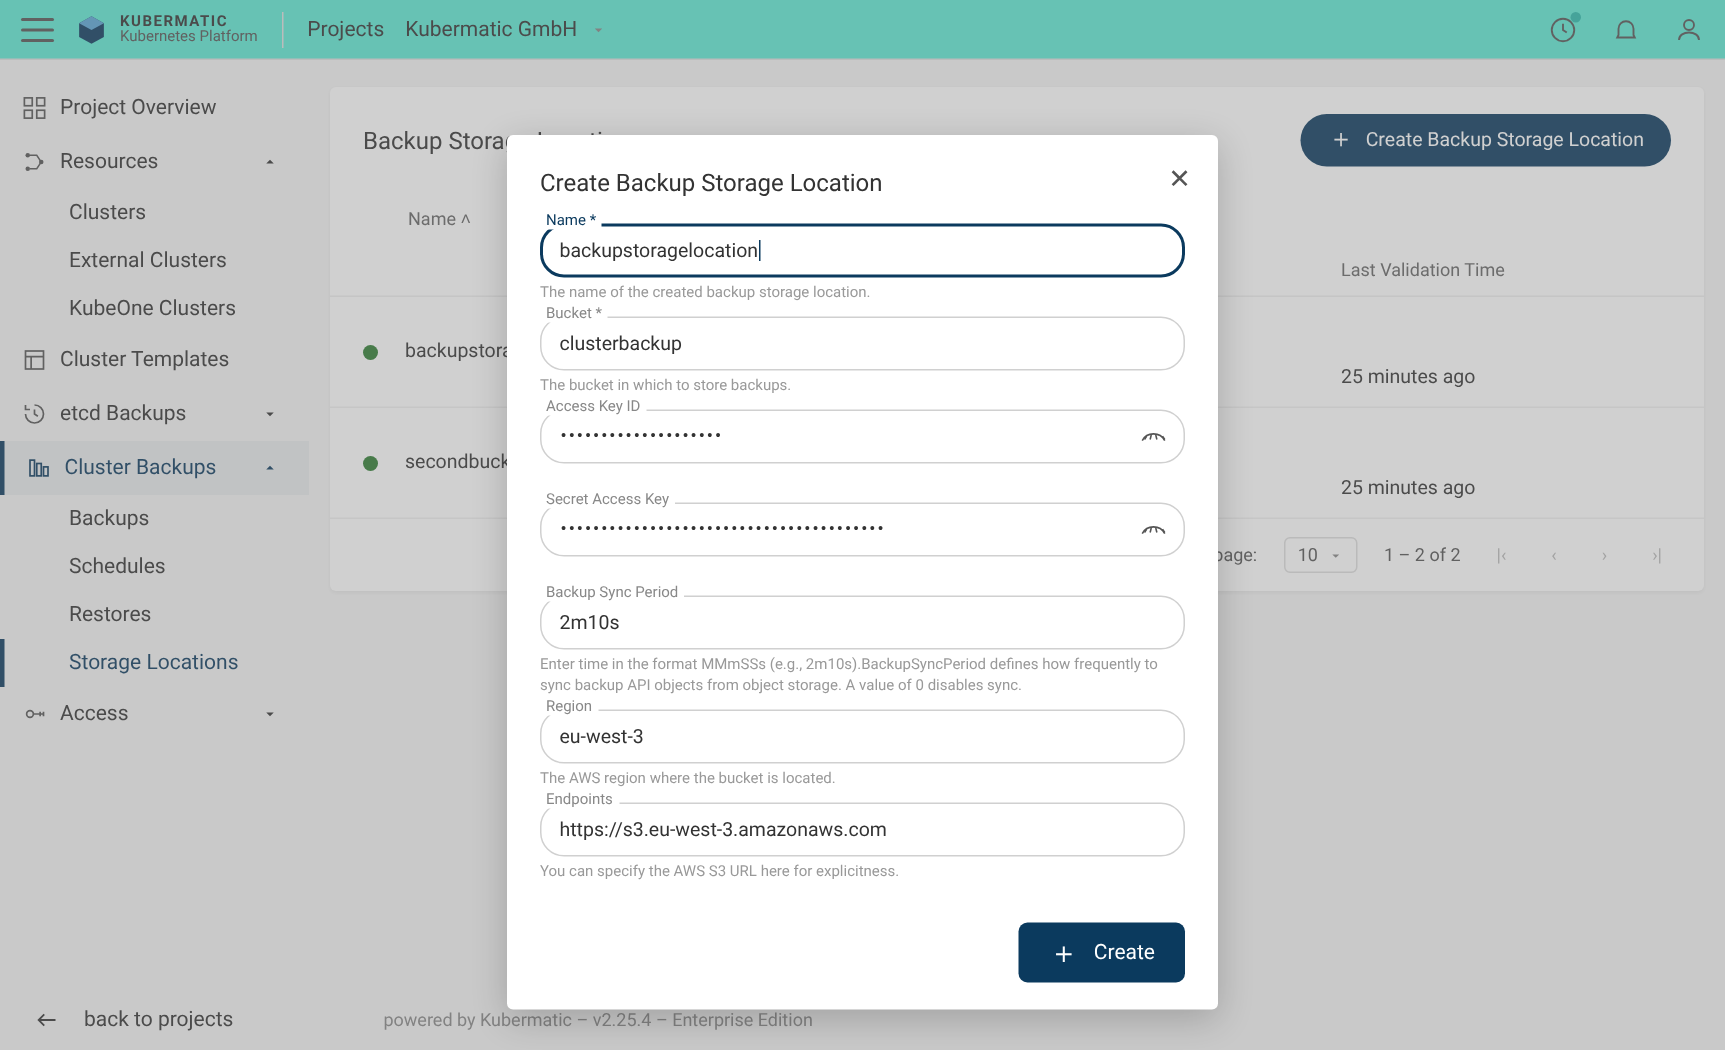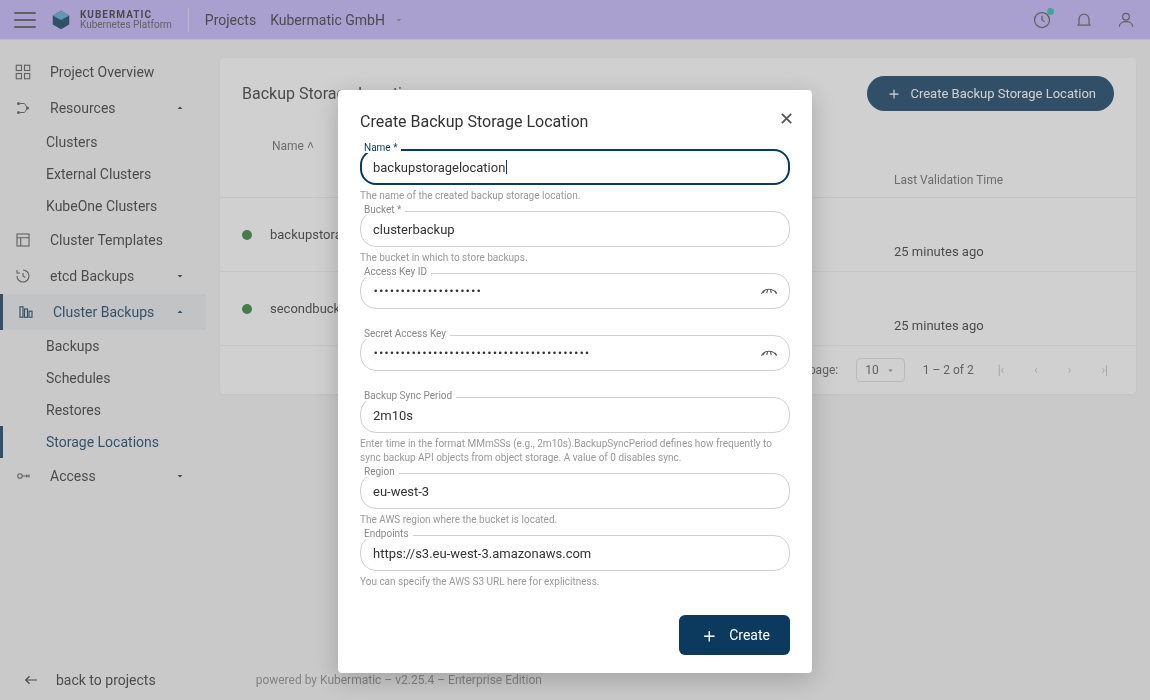--- a/index.html
+++ b/index.html
@@ -1,36 +1,36 @@
 <!DOCTYPE html>
 <html><head>
 <meta charset="utf-8">
 <style>
   * { box-sizing: border-box; margin: 0; padding: 0; font-family: -apple-system, BlinkMacSystemFont, "Segoe UI", Roboto, sans-serif; }
   body { background: #f5f5f5; width: 1150px; height: 700px; overflow: hidden; position: relative; }
 
   
-  .topbar { height: 40px; background: #c4b5fd; display: flex; align-items: center; padding: 0 14px; border-bottom: 1px solid #e0e0e0; }
+  .topbar { height: 40px; background: #5eead4; display: flex; align-items: center; padding: 0 14px; border-bottom: 1px solid #e0e0e0; }
   .hamburger { width: 22px; height: 16px; cursor: pointer; display: flex; flex-direction: column; justify-content: space-between; }
   .hamburger span { height: 2px; background: #555; border-radius: 1px; }
   .logo { display: flex; align-items: center; margin-left: 14px; gap: 8px; }
   .logo-mark { width: 22px; height: 22px; }
   .logo-text { font-size: 10px; letter-spacing: 1px; font-weight: 700; color: #333; line-height: 1; }
   .logo-sub { font-size: 10px; color: #555; line-height: 1; }
   .divider-v { width: 1px; height: 24px; background: #e0e0e0; margin: 0 16px; }
   .nav-link { font-size: 14px; color: #333; }
   .project-select { display: flex; align-items: center; gap: 8px; margin-left: 14px; font-size: 14px; color: #333; }
   .top-icons { margin-left: auto; display: flex; align-items: center; gap: 22px; color: #555; }
   .icon { width: 20px; height: 20px; position: relative; }
   .badge-dot { position: absolute; top: -2px; right: -2px; width: 7px; height: 7px; background: #2bbbad; border-radius: 50%; }
 
   
   .main-area { display: flex; height: calc(700px - 40px - 40px); }
   .sidebar { width: 206px; padding-top: 14px; }
-  .sb-item { display: flex; align-items: center; gap: 18px; padding: 9px 20px 9px 14px; font-size: 14px; color: #333; cursor: pointer; }
+  .sb-item { display: flex; align-items: center; gap: 8px; padding: 9px 20px 9px 14px; font-size: 14px; color: #333; cursor: pointer; }
   .sb-item .sb-icon { width: 18px; height: 18px; display: flex; align-items: center; justify-content: center; color: #555; }
   .sb-item.active { color: #0b3a5e; }
   .sb-item.active .sb-icon { color: #0b3a5e; }
   .sb-sub { padding-left: 46px; }
   .sb-sub .sb-item { padding: 8px 20px 8px 0; }
   .sb-chevron { margin-left: auto; }
   .sb-active-bar { border-left: 3px solid #0b3a5e; background: rgba(11,58,94,0.05); }
 
   .content { flex: 1; padding: 18px 14px; }
   .card { background: #fff; border-radius: 4px; box-shadow: 0 1px 3px rgba(0,0,0,0.06); padding: 0; }

